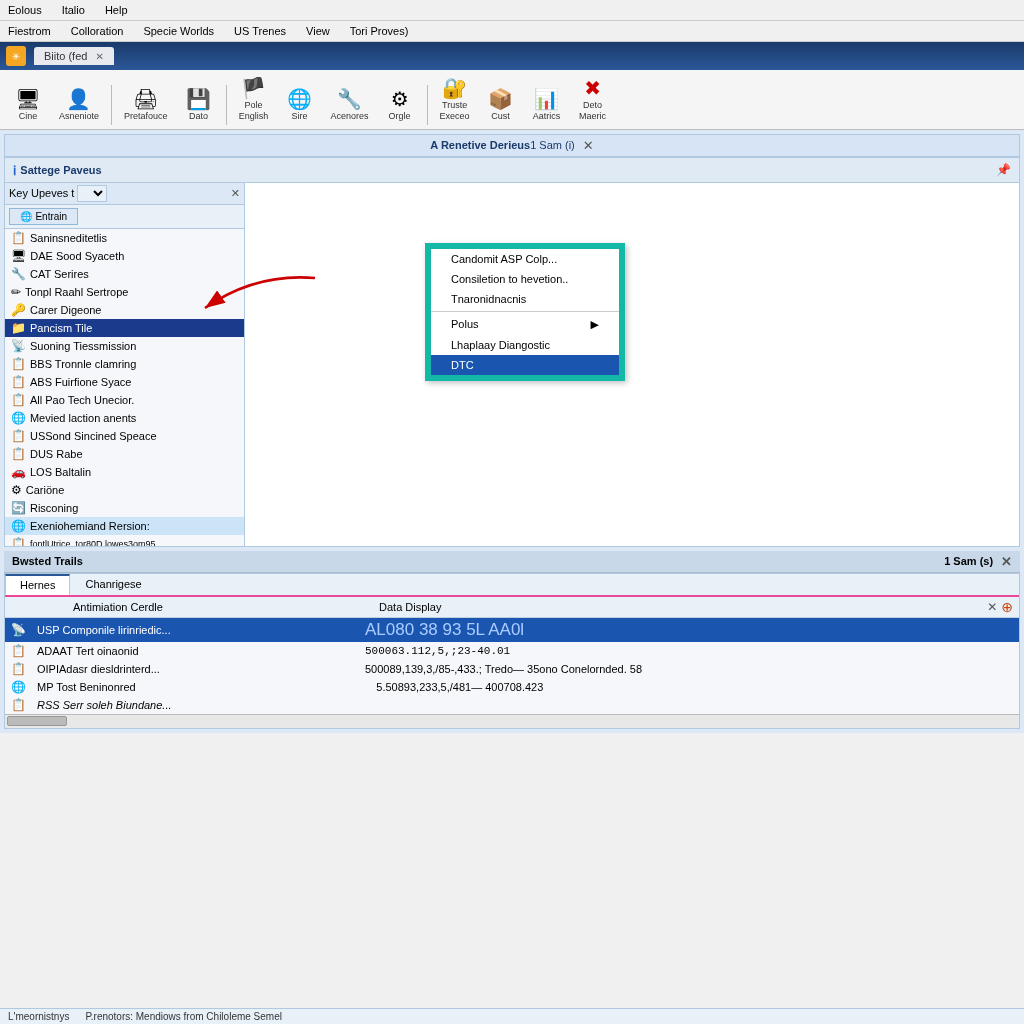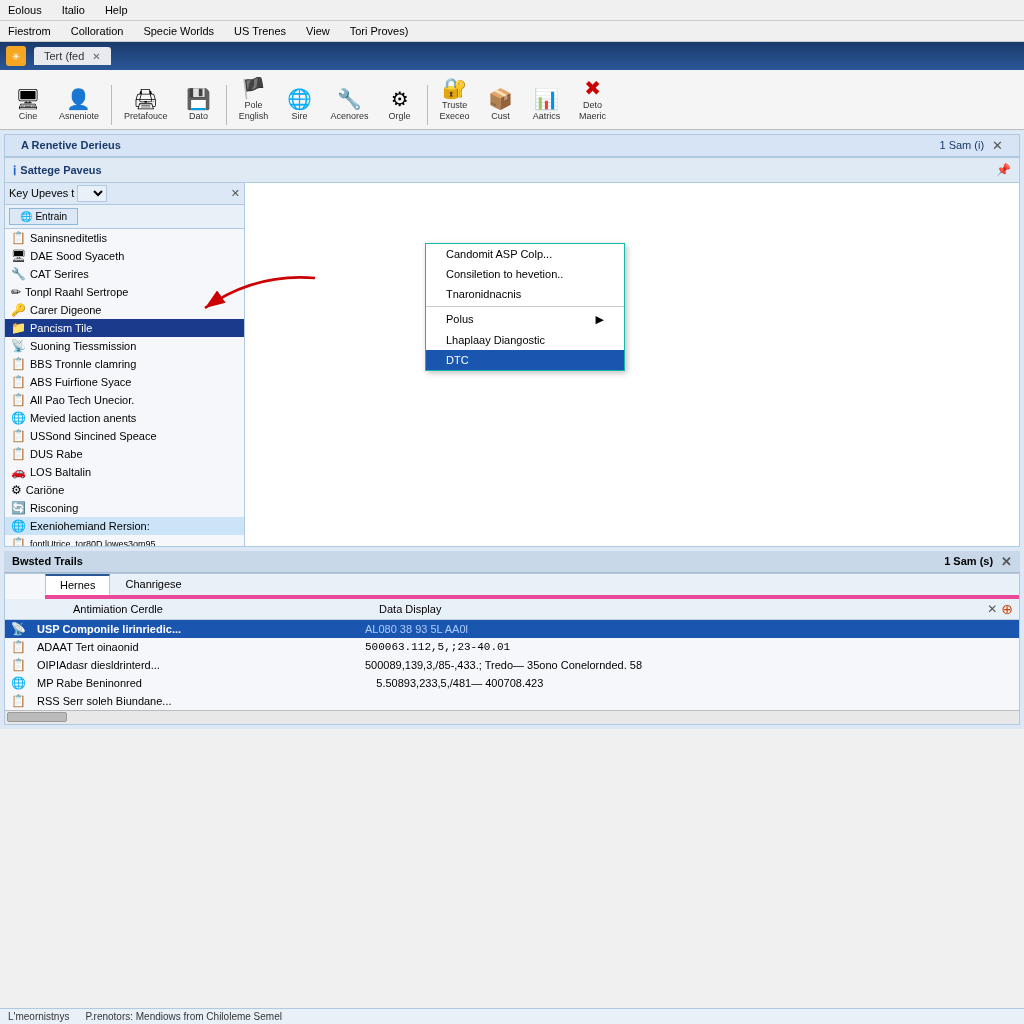--- a/index.html
+++ b/index.html
@@ -19,21 +19,21 @@
     .toolbar { background: #f5f5f5; border-bottom: 1px solid #bbb; padding: 4px 6px; display: flex; align-items: flex-end; gap: 2px; }
     .toolbar-btn { display: flex; flex-direction: column; align-items: center; padding: 2px 6px; min-width: 44px; cursor: pointer; border: 1px solid transparent; font-size: 10px; }
     .toolbar-btn .tb-icon { font-size: 20px; line-height: 1.1; }
     .toolbar-btn .tb-label { font-size: 9px; color: #333; margin-top: 1px; text-align: center; line-height: 1.2; }
     .toolbar-sep { width: 1px; background: #bbb; height: 40px; margin: 0 3px; }
 
     
     .tb-icon-red { color: #cc0000; font-size: 22px; }
 
     
-    .section-header { background: #d6e4f5; border: 1px solid #b0c8e0; padding: 3px 16px; font-size: 11px; font-weight: bold; color: #1a3a6b; display: flex; align-items: center; justify-content: space-between; }
+    .section-header { background: #d6e4f5; border: 1px solid #b0c8e0; padding: 3px 16px; font-size: 11px; font-weight: bold; color: #1a3a6b; display: flex; align-items: center; justify-content: center; }
     .section-header-right { display: flex; gap: 8px; align-items: center; font-weight: normal; font-size: 11px; }
 
     
     .panel-area { background: #f5f7fa; border: 1px solid #b0c8e0; }
     .panel-title { background: #e0eaf5; border-bottom: 1px solid #b0c8e0; padding: 3px 8px; font-size: 11px; font-weight: bold; color: #1a3a6b; display: flex; align-items: center; gap: 4px; }
     .pin-icon { font-size: 12px; color: #555; cursor: pointer; }
     .left-panel { width: 240px; border-right: 1px solid #b0c8e0; display: flex; flex-direction: column; background: #f5f7fa; }
     .right-panel { flex: 1; background: white; }
 
     
@@ -42,25 +42,25 @@
     .list-item { display: flex; align-items: center; padding: 2px 6px; gap: 4px; font-size: 11px; cursor: pointer; white-space: nowrap; overflow: hidden; text-overflow: ellipsis; }
     .list-item.selected { background: #1a3a8c; color: white; }
     .list-item .item-icon { font-size: 12px; flex-shrink: 0; }
 
     
     .list-scroll::-webkit-scrollbar { width: 12px; }
     .list-scroll::-webkit-scrollbar-track { background: #f0f0f0; }
     .list-scroll::-webkit-scrollbar-thumb { background: #bbb; border: 1px solid #999; }
 
     
-    .context-menu { position: absolute; background: white; border: 1px solid #14b8a6; box-shadow: 2px 2px 6px rgba(0,0,0,0.25); z-index: 100; min-width: 200px; }
+    .context-menu { position: absolute; background: white; border: 6px solid #14b8a6; box-shadow: 2px 2px 6px rgba(0,0,0,0.25); z-index: 100; min-width: 200px; }
     .ctx-item { padding: 4px 20px; font-size: 11px; cursor: pointer; display: flex; align-items: center; justify-content: space-between; }
     .ctx-item.selected { background: #1a56b0; color: white; }
     .ctx-separator { border-bottom: 1px solid #ccc; margin: 2px 0; }
-    .bottom-tabs { display: flex; border-bottom: 4px solid #ec4899; background: #e8f0f8; margin-left: 40px; }
+    .bottom-tabs { display: flex; border-bottom: 2px solid #ec4899; background: #e8f0f8; }
     .bottom-tab { padding: 3px 14px; font-size: 11px; cursor: pointer; border: 1px solid transparent; }
     .bottom-tab.active { background: white; border-top: 2px solid #2b5797; border-left: 1px solid #b0c8e0; border-right: 1px solid #b0c8e0; border-bottom: 1px solid white; }
 
     
     .status-bar { background: #e8f0f8; border-top: 1px solid #b0c8e0; padding: 2px 8px; font-size: 10px; color: #333; display: flex; gap: 16px; }
 
     
     .h-scrollbar { height: 14px; background: #e8e8e8; border-top: 1px solid #bbb; display: flex; align-items: center; padding: 0 2px; }
     .h-scroll-thumb { height: 10px; width: 60px; background: #bbb; border: 1px solid #999; border-radius: 2px; }
     .section-title-icon { color: #2266cc; font-size: 13px; }
@@ -96,21 +96,21 @@
   <span class="menu-item">Colloration</span>
   <span class="menu-item">Specie Worlds</span>
   <span class="menu-item">US Trenes</span>
   <span class="menu-item">View</span>
   <span class="menu-item">Tori Proves)</span>
 </div>
 
 <div class="title-bar">
   <div class="win-icon">☀</div>
   <div class="title-bar-tab">
-    <span>Tert (fed</span>
+    <span>Biito (fed</span>
     <span class="close-btn">✕</span>
   </div>
 </div>
 
 <div class="toolbar">
   <div class="toolbar-btn">
     <div class="tb-icon">🖥</div>
     <div class="tb-label">Cine</div>
   </div>
   <div class="toolbar-btn">
@@ -342,45 +342,45 @@
         <div style="flex: 1; font-size: 11px; font-weight: normal; margin-left: 36px;">Antimiation Cerdle</div>
         <div style="flex: 2; font-size: 11px;">Data Display</div>
         <span class="close-x" style="font-size:12px;">✕</span>
         <span class="action-icon-right">⊕</span>
       </div>
 
       <div class="table-outer">
 
         <div style="display: flex; align-items: center; padding: 2px 6px; background: #1a56b0; color: white; gap: 4px;">
           <span style="width: 22px; font-size: 12px;">📡</span>
-          <span style="flex: 1; font-size: 11px; font-weight: bold; color: white;">USP Componile lirinriedic...</span>
-          <span style="flex: 2; font-size: 11px; color: #aaccff;">AL080 38 93 5L AA0l</span>
+          <span style="flex: 1; font-size: 11px; font-weight: normal; color: white;">USP Componile lirinriedic...</span>
+          <span style="flex: 2; font-size: 17px; color: #aaccff;">AL080 38 93 5L AA0l</span>
         </div>
 
         <div style="display: flex; align-items: center; padding: 2px 6px; gap: 4px;">
           <span style="width: 22px; font-size: 12px;">📋</span>
           <span style="flex: 1; font-size: 11px;">ADAAT Tert oinaonid</span>
           <span style="flex: 2; font-size: 11px; font-family: Liberation Mono, monospace;">500063.112,5,;23-40.01</span>
         </div>
 
         <div style="display: flex; align-items: center; padding: 2px 6px; gap: 4px;">
           <span style="width: 22px; font-size: 12px;">📋</span>
           <span style="flex: 1; font-size: 11px;">OIPIAdasr diesldrinterd...</span>
           <span style="flex: 2; font-size: 11px;">500089,139,3,/85-,433.; Tredo— 35ono Conelornded. 58</span>
         </div>
 
         <div style="display: flex; align-items: center; padding: 2px 6px; gap: 4px;">
           <span style="width: 22px; font-size: 12px; color: #2266cc;">🌐</span>
-          <span style="flex: 1; font-size: 11px;">MP Rabe Beninonred</span>
+          <span style="flex: 1; font-size: 11px;">MP Tost Beninonred</span>
           <span style="flex: 2; font-size: 11px; padding-left: 17px;">5.50893,233,5,/481— 400708.423</span>
         </div>
 
         <div style="display: flex; align-items: center; padding: 2px 6px; gap: 4px;">
           <span style="width: 22px; font-size: 12px;">📋</span>
-          <span style="flex: 1; font-size: 11px;">RSS Serr soleh Biundane...</span>
+          <span style="flex: 1; font-size: 11px; font-style: italic;">RSS Serr soleh Biundane...</span>
         </div>
       </div>
 
       <div class="h-scrollbar">
         <div class="h-scroll-thumb"></div>
       </div>
     </div>
   </div>
 
 </div>

